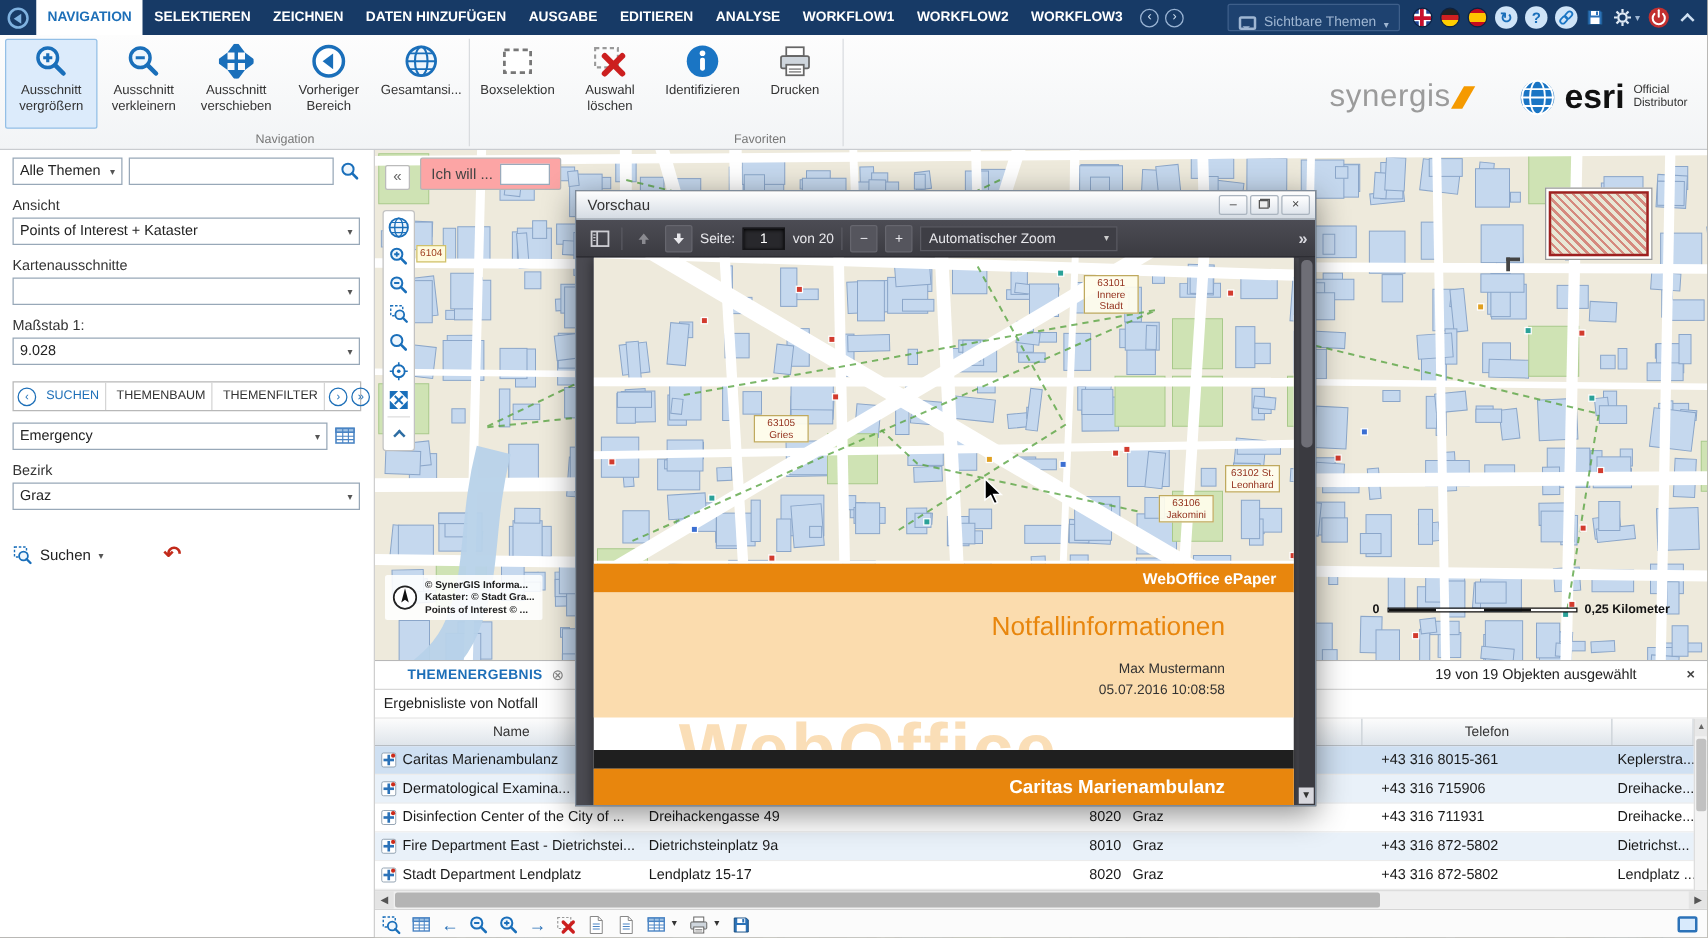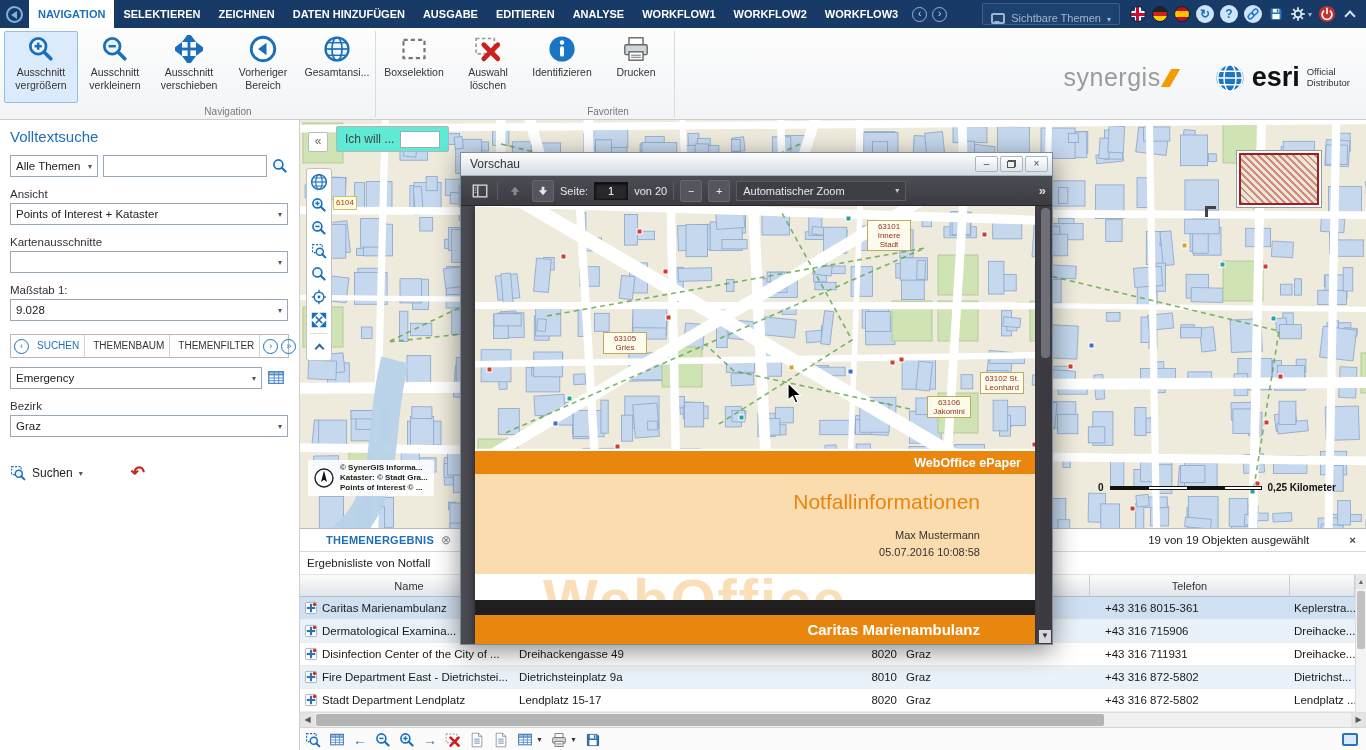--- a/index.html
+++ b/index.html
@@ -76,21 +76,21 @@
 
 #maparea{position:absolute;left:300px;top:120px;width:1066px;height:630px;overflow:hidden;background:#efecdd}
 #mainmap{position:absolute;left:0;top:0}
 .map-collapse{position:absolute;left:8px;top:12px;width:20px;height:20px;background:#fff;border:1px solid #bbb;
               color:#666;text-align:center;line-height:17px;font-size:12px;border-radius:2px}
 .map-vtb{position:absolute;left:6px;top:48px;width:26px;background:#fff;border:1px solid #c2c2c2;border-radius:3px;
          display:flex;flex-direction:column;align-items:center;padding:3px 0;gap:3px}
 .vtb-b{width:22px;height:20px;display:flex;align-items:center;justify-content:center}
 .vtb-sep{width:18px;height:1px;background:#ddd}
 .chev-up2{width:7px;height:7px;border-left:2px solid #2d6da3;border-top:2px solid #2d6da3;transform:rotate(45deg);margin-top:3px}
-.ichwill{position:absolute;left:36px;top:6px;height:26px;background:#5eead4;border:1px solid #b5b5b5;display:flex;
+.ichwill{position:absolute;left:36px;top:6px;height:26px;background:#fca5a5;border:1px solid #b5b5b5;display:flex;
          align-items:center;gap:6px;padding:0 8px;font-size:12px;color:#444;border-radius:2px}
 .ichwill input{width:40px;height:17px;border:1px solid #9aaabb}
 .lbl6104{position:absolute;left:33px;top:76px;width:24px;background:#fffbdd;border:1px solid #cfc06a;color:#a04020;
          font-size:8px;text-align:center;line-height:10px;padding:1px 0}
 .copyright{position:absolute;left:8px;top:340px;display:flex;align-items:center;gap:6px;
            background:rgba(255,255,255,.88);padding:3px 6px;border-radius:2px}
 .copyright .txt{font-size:8px;line-height:10px;color:#222;font-weight:bold}
 .scalebar{position:absolute;left:798px;top:362px;display:flex;align-items:center;gap:6px;font-size:10px;color:#111;font-weight:bold}
 .scaleseg{width:152px;height:4px;border:1px solid #111;background:repeating-linear-gradient(90deg,#111 0 38px,#fff 38px 76px)}
 .ovmap{position:absolute;left:936px;top:30px;width:86px;height:58px;background:#fff;border:1px solid #999;padding:2px}
@@ -137,21 +137,21 @@
 .rsq{position:relative;display:inline-block;width:9px;height:8px;top:1px}
 .rsq::before{content:"";position:absolute;right:0;top:0;width:6px;height:5px;border:1px solid #555}
 .rsq::after{content:"";position:absolute;left:0;bottom:0;width:6px;height:5px;border:1px solid #555;background:#eee}
 .pv-toolbar{height:30px;background:linear-gradient(#4c4c54,#3b3b41);border-bottom:1px solid #26262b;
             display:flex;align-items:center;gap:6px;padding:0 8px;color:#e8e8ec;font-size:11px}
 .pv-tbtn{width:22px;height:22px;display:flex;align-items:center;justify-content:center;border-radius:2px}
 .pv-tbtn.boxed{border:1px solid #66666e;background:#55555d}
 .pv-sep{width:1px;height:18px;background:#5a5a62}
 .pv-input{width:34px;height:18px;background:#28282c;border:1px solid #151518;box-shadow:inset 0 1px 3px #000;
           color:#fff;text-align:center;font-size:11px;font-family:inherit}
-.pv-dd{width:170px;height:20px;background:#3e3e45;border:1px solid #5a5a62;display:flex;align-items:center;
+.pv-dd{width:158px;height:20px;background:#3e3e45;border:1px solid #5a5a62;display:flex;align-items:center;
        justify-content:space-between;padding:0 6px}
 .pv-chev{margin-left:auto;color:#d8d8de;font-size:13px;letter-spacing:-2px;font-weight:bold}
 .pv-body{position:absolute;left:0;top:53px;right:0;bottom:0;overflow:hidden}
 .pv-page{position:absolute;left:14px;top:0;width:560px;height:440px;background:#fff;box-shadow:0 0 10px rgba(0,0,0,.55)}
 .pdf-map{position:relative;width:560px;height:245px;overflow:hidden}
 .pdf-band{height:23px;background:#e8860d;color:#fff;font-weight:bold;font-size:12.5px;display:flex;align-items:center;
           justify-content:flex-end;padding-right:14px;position:relative;z-index:2}
 .pdf-light{height:100px;background:#fbdcae;position:relative;z-index:2;text-align:right;padding:16px 55px 0 0}
 .pdf-title{color:#e8860d;font-size:21px;margin-bottom:13px}
 .pdf-author{font-size:11px;color:#333;line-height:1.5}
@@ -483,21 +483,20 @@
         <span class="esri-word">esri</span>
         <span class="esri-sub">
           <span>Official</span>
           <span>Distributor</span>
         </span>
       </span>
     </div>
   </div>
 
   <aside id="sidebar">
-    <div class="sb-title">Volltextsuche</div>
     <div class="sb-row">
       <div class="sel" style="width:88px">
         <span>Alle Themen</span>
           <span class="car">▾</span>
       </div>
       <input class="inp" style="width: 164px;" value="">
       <svg class="s16">
           <use href="#i-mag"></use>
         </svg>
     </div>

